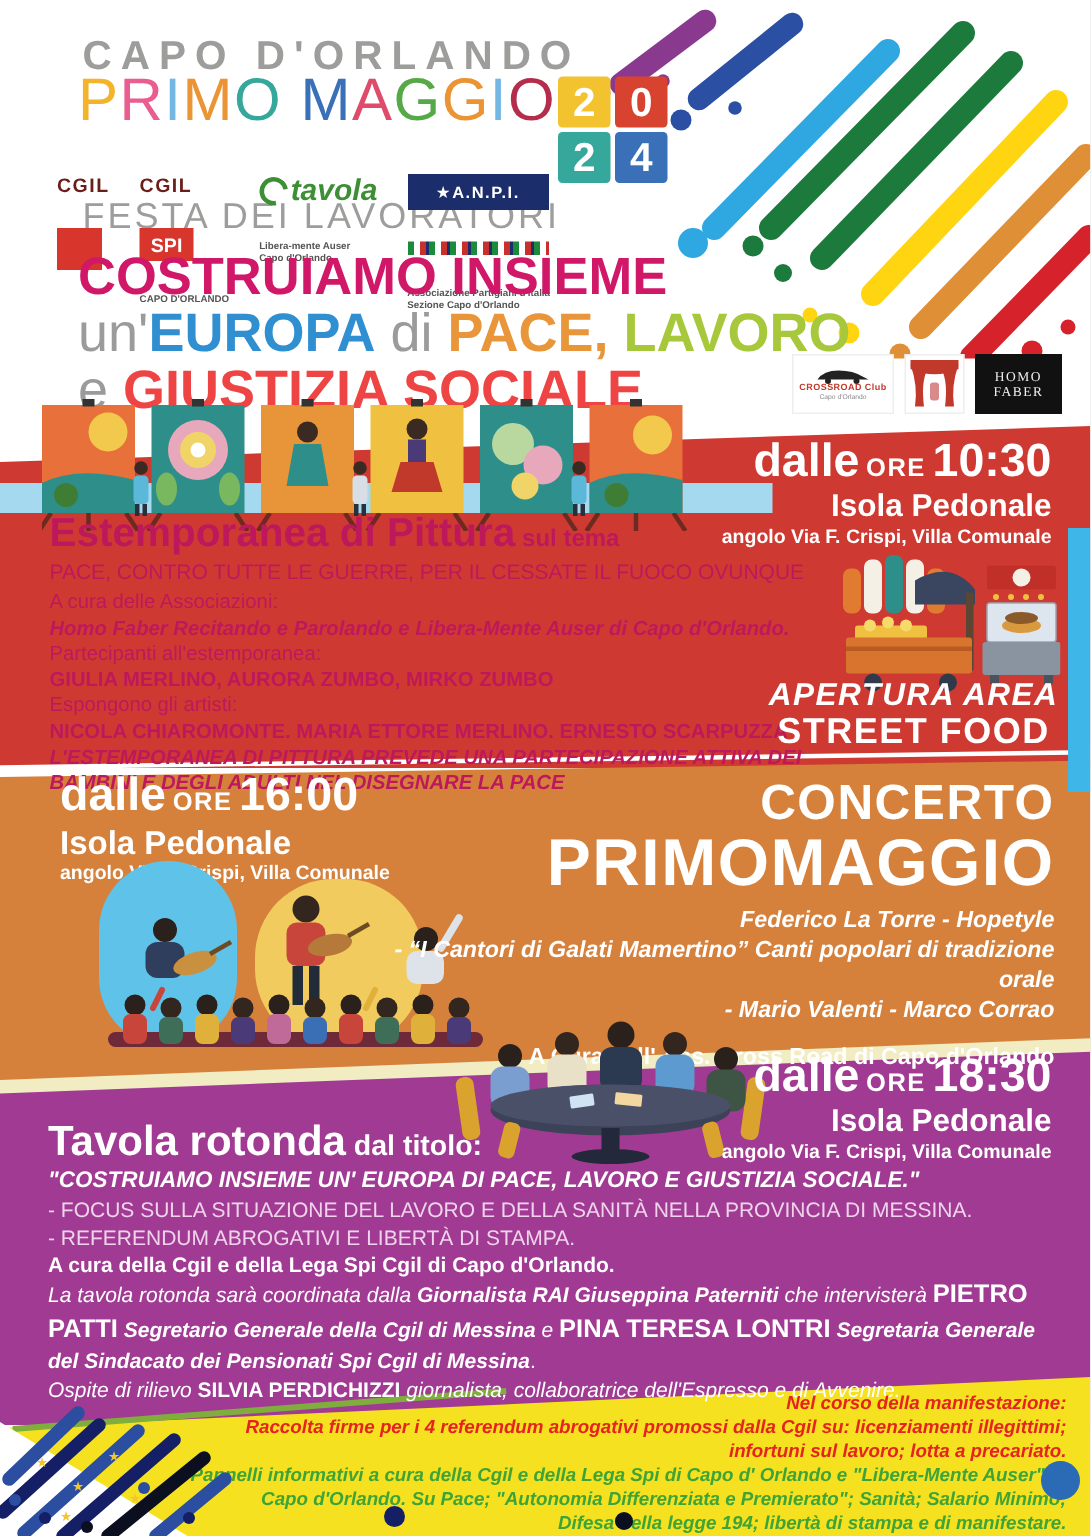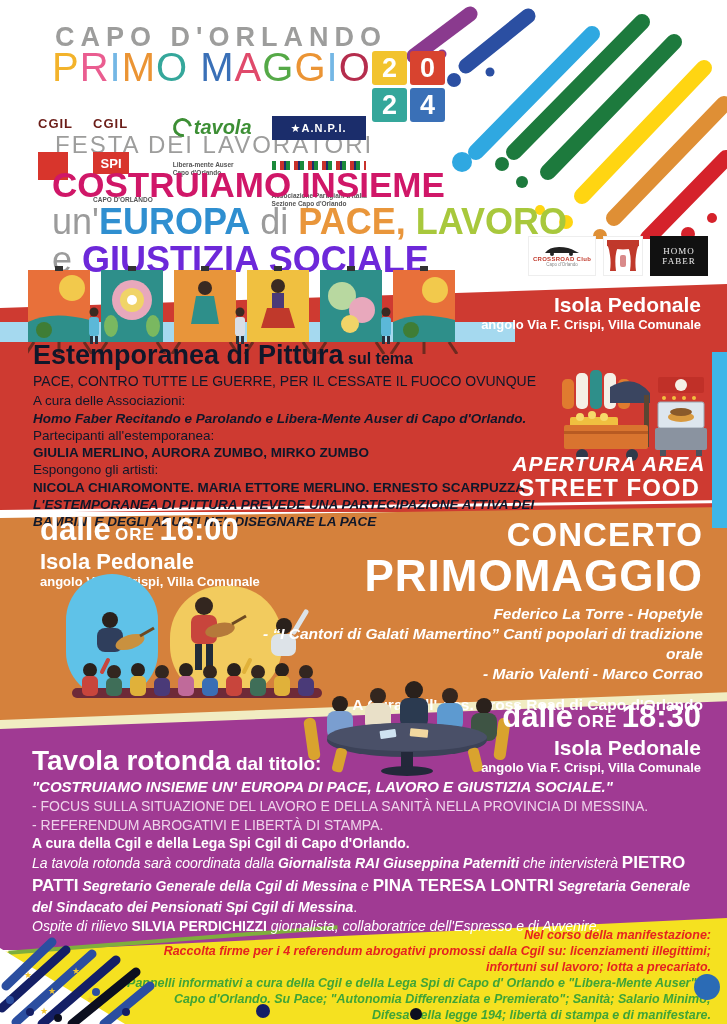--- a/index.html
+++ b/index.html
@@ -58,21 +58,21 @@
   .cyan-bar{position:absolute;right:0;top:352px;width:15px;height:176px;background:#3eb6e8;}
   .lb-stripe{position:absolute;left:0;top:322px;width:515px;height:20px;background:#a5d9ef;}
 
   
   .time-blk{position:absolute;color:#fff;line-height:1.05;}
   .time-blk .lead,.time-blk .tm{font-size:31px;font-weight:800;}
   .time-blk .ore{font-size:17px;font-weight:800;letter-spacing:1px;}
   .time-blk .place{font-size:21px;font-weight:800;margin-top:3px;}
   .time-blk .detail{font-size:13px;font-weight:700;margin-top:2px;}
   .red-time{right:26px;top:291px;text-align:right;}
-  .red-body{position:absolute;left:33px;top:341px;width:508px;color:#0f172a;}
+  .red-body{position:absolute;left:33px;top:341px;width:508px;color:#be185d;}
   .rb-title{font-size:27px;font-weight:800;line-height:1.05;}
   .rb-title .suf{font-size:16px;font-weight:800;}
   .rb-theme{font-size:14px;font-weight:400;margin-top:4px;}
   .rb-lines{font-size:13.5px;line-height:1.28;margin-top:3px;font-weight:500;}
   .rb-lines span{display:block;}
   .sf-cap{position:absolute;left:500px;top:452px;width:218px;text-align:center;color:#fff;line-height:1.1;}
   .sf-cap .l1{font-size:21px;font-style:italic;font-weight:600;letter-spacing:1px;}
   .sf-cap .l2{font-size:24px;font-weight:800;letter-spacing:1px;}
 
   
@@ -184,21 +184,21 @@
       <div class="logo-cap">
         <span>Associazione Partigiani d'Italia</span><br>
         <span>Sezione Capo d'Orlando</span>
       </div>
     </div>
   </div>
 
   <div class="slogan">
     <div class="s1">COSTRUIAMO INSIEME</div>
     <div class="s2"><span style="color: rgb(155, 155, 155);">un'</span><span class="b" style="color: rgb(47, 143, 208);">EUROPA</span><span style="color: rgb(155, 155, 155);"> di </span><span class="b" style="color: rgb(233, 150, 59);">PACE,</span><span> </span><span class="b" style="color: rgb(168, 200, 60);">LAVORO</span></div>
-    <div class="s3"><span style="color: rgb(155, 155, 155);">e </span><span class="b" style="color: #6d28d9;">GIUSTIZIA SOCIALE</span></div>
+    <div class="s3"><span style="color: rgb(155, 155, 155);">e </span><span class="b" style="color: #ef4444;">GIUSTIZIA SOCIALE</span></div>
   </div>
 
   <div class="partners">
     <div class="pbox p-cross">
       <svg width="42" height="11" viewBox="0 0 42 11">
         <path d="M4,8 q4,-6 14,-6 q10,0 16,4 l4,2 z" fill="#222"></path>
         <circle cx="11" cy="9" r="2" fill="#222"></circle>
           <circle cx="30" cy="9" r="2" fill="#222"></circle>
       </svg>
       <div class="pt">CROSSROAD Club</div>
@@ -299,20 +299,25 @@
       </g>
     <g>
         <circle cx="358" cy="46" r="4.5" fill="#3a2a22"></circle>
         <rect x="353" y="51" width="10" height="19" rx="3" fill="#5bb8d8"></rect>
         <rect x="354" y="70" width="3" height="8" fill="#28303c"></rect>
         <rect x="359" y="70" width="3" height="8" fill="#28303c"></rect>
       </g>
   </svg>
 
   <div class="time-blk red-time">
+    <div class="time-line">
+      <span class="lead">dalle</span>
+      <span class="ore">ORE</span>
+      <span class="tm">10:30</span>
+    </div>
     <div class="place">Isola Pedonale</div>
     <div class="detail">angolo Via F. Crispi, Villa Comunale</div>
   </div>
 
   <div class="red-body">
     <div class="rb-title">
       <span>Estemporanea di Pittura</span><span class="suf"> sul tema</span>
     </div>
     <div class="rb-theme">PACE, CONTRO TUTTE LE GUERRE, PER IL CESSATE IL FUOCO OVUNQUE</div>
     <div class="rb-lines">

